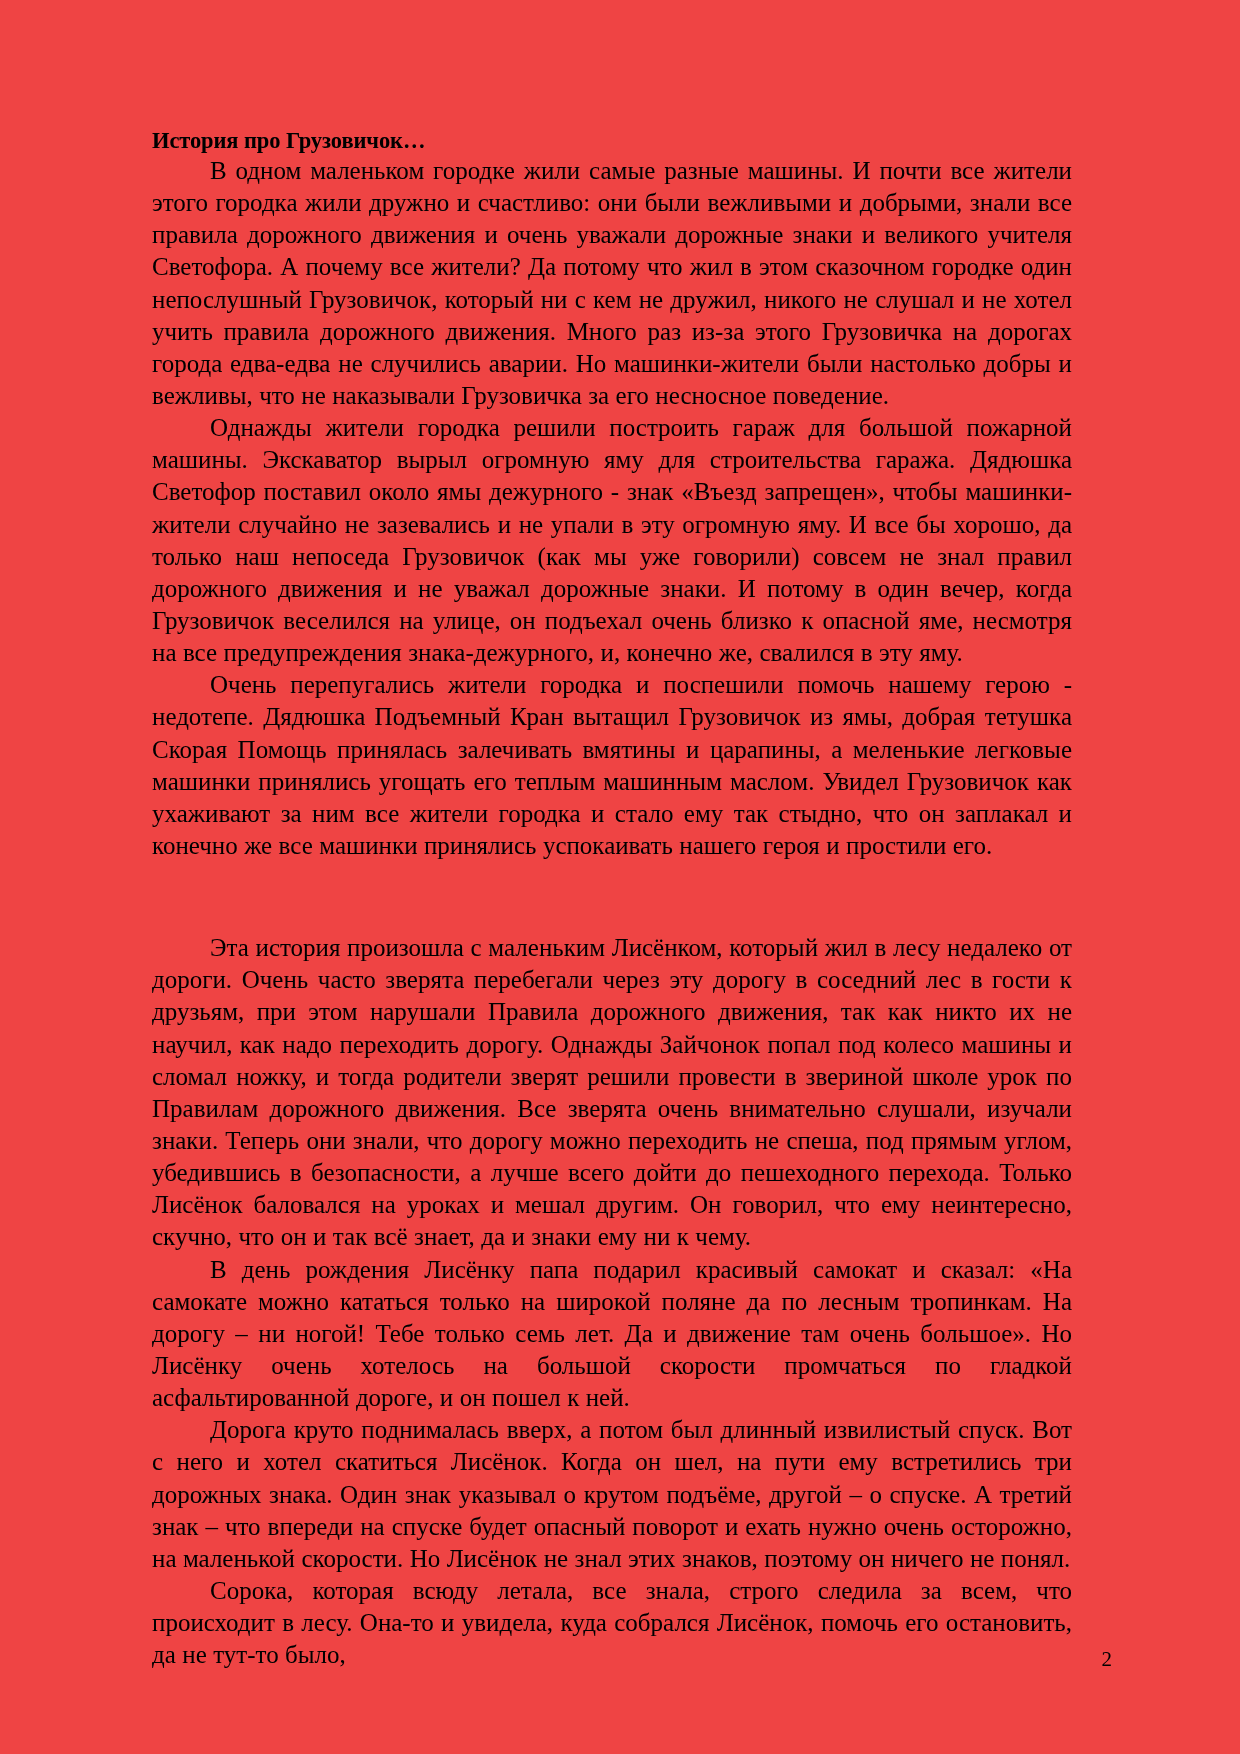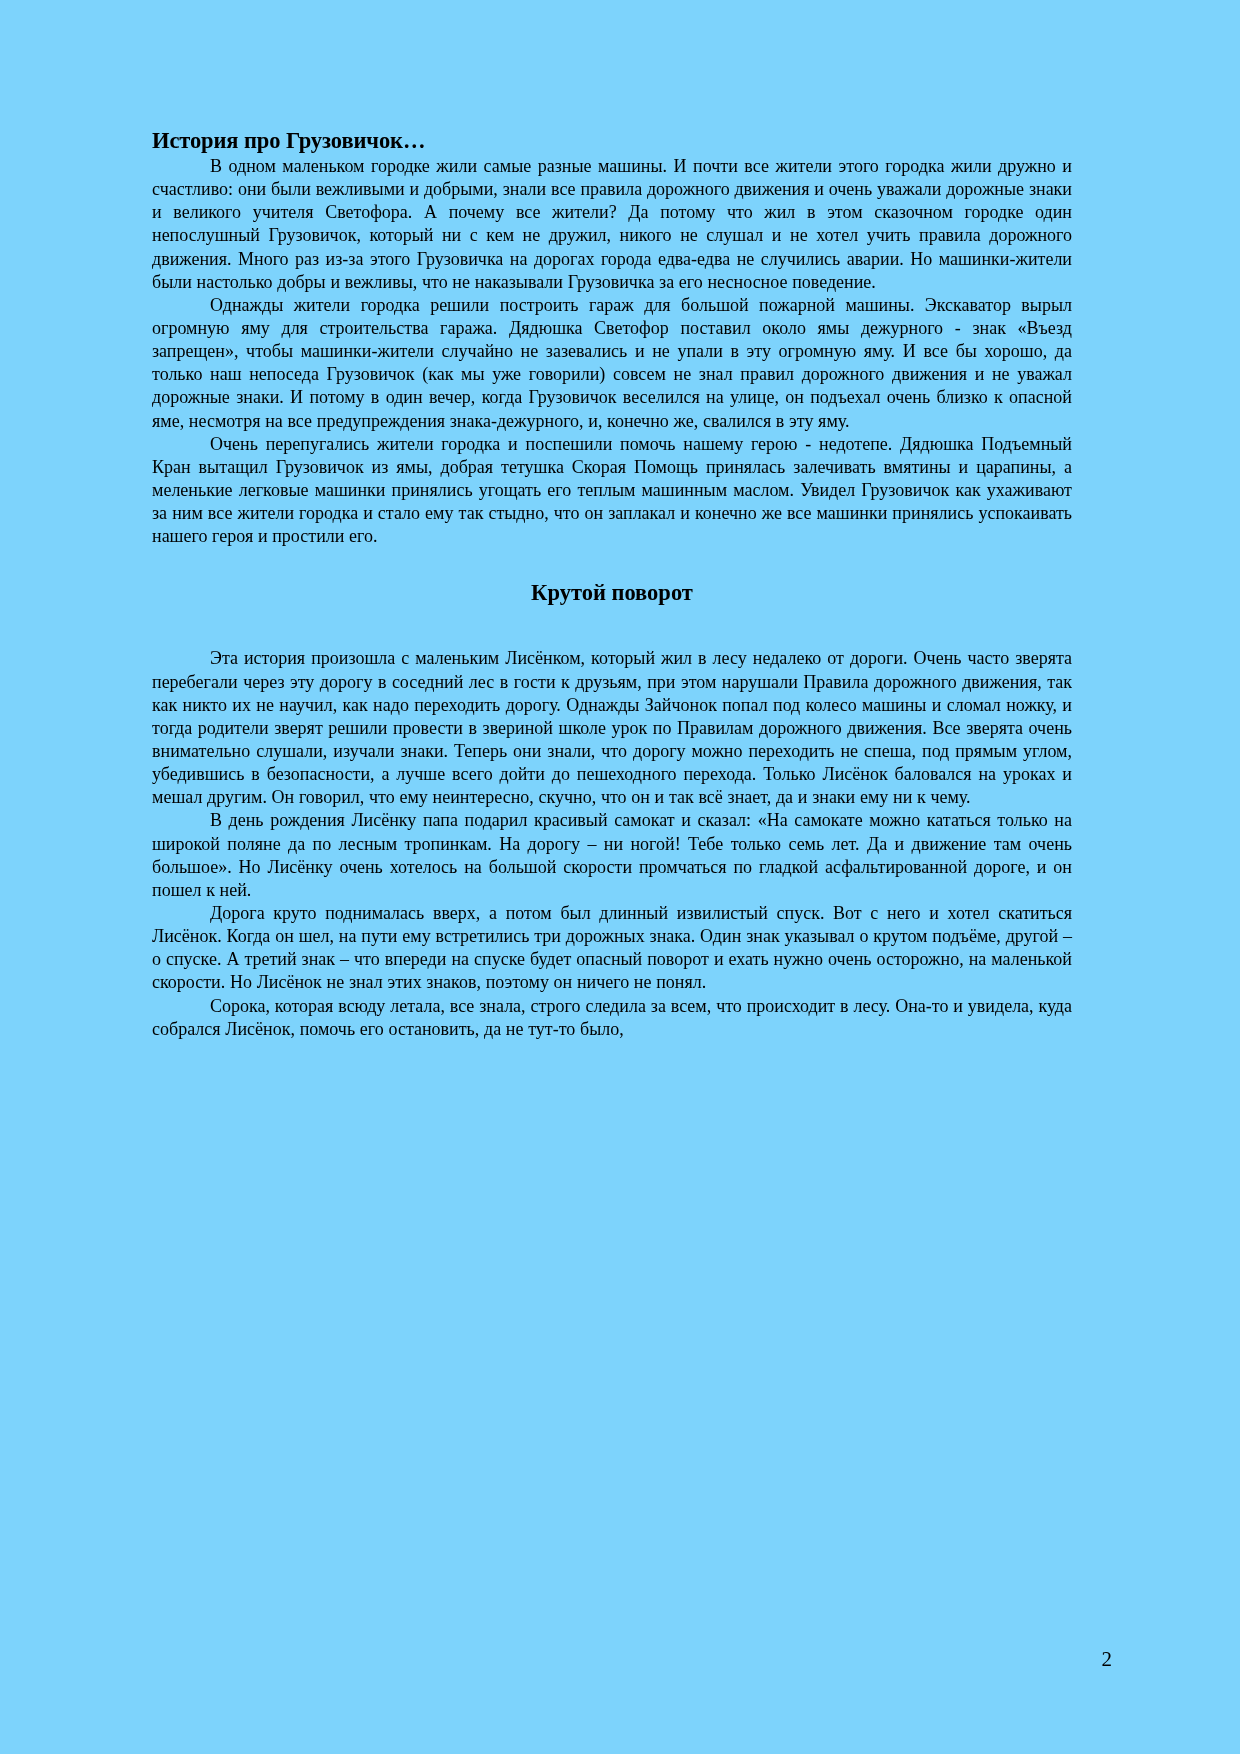--- a/index.html
+++ b/index.html
@@ -10,21 +10,21 @@
   }
   body {
     font-family: "Liberation Serif", "DejaVu Serif", serif;
     color: #000000;
   }
   .page {
     position: relative;
     width: 1240px;
     height: 1754px;
     box-sizing: border-box;
-    background: #7dd3fc;
+    background: #ef4444;
     overflow: hidden;
   }
   .content {
     position: absolute;
     left: 152px;
     top: 126px;
     width: 920px;
   }
   .story-title {
     font-size: 22.5px;
@@ -35,21 +35,21 @@
     letter-spacing: -0.1px;
   }
   .story-title-centered {
     font-size: 22.5px;
     font-weight: bold;
     line-height: 1.29;
     text-align: center;
     margin: 0;
   }
   p.para {
-    font-size: 18px;
+    font-size: 25px;
     line-height: 1.286;
     margin: 0;
     text-align: justify;
     text-indent: 58px;
     text-justify: inter-word;
     word-spacing: 0.2px;
     hyphens: none;
   }
   .spacer-lg { height: 40px; }
   .spacer-md { height: 30px; }
@@ -69,21 +69,20 @@
   <div class="content">
 
     <h1 class="story-title">История про Грузовичок…</h1>
 
     <p class="para">В одном маленьком городке жили самые разные машины. И почти все жители этого городка жили дружно и счастливо: они были вежливыми и добрыми, знали все правила дорожного движения и очень уважали дорожные знаки и великого учителя Светофора. А почему все жители? Да потому что жил в этом сказочном городке один непослушный Грузовичок, который ни с кем не дружил, никого не слушал и не хотел учить правила дорожного движения. Много раз из-за этого Грузовичка на дорогах города едва-едва не случились аварии. Но машинки-жители были настолько добры и вежливы, что не наказывали Грузовичка за его несносное поведение.</p>
     <p class="para">Однажды жители городка решили построить гараж для большой пожарной машины. Экскаватор вырыл огромную яму для строительства гаража. Дядюшка Светофор поставил около ямы дежурного - знак «Въезд запрещен», чтобы машинки-жители случайно не зазевались и не упали в эту огромную яму. И все бы хорошо, да только наш непоседа Грузовичок (как мы уже говорили) совсем не знал правил дорожного движения и не уважал дорожные знаки. И потому в один вечер, когда Грузовичок веселился на улице, он подъехал очень близко к опасной яме, несмотря на все предупреждения знака-дежурного, и, конечно же, свалился в эту яму.</p>
     <p class="para">Очень перепугались жители городка и поспешили помочь нашему герою - недотепе. Дядюшка Подъемный Кран вытащил Грузовичок из ямы, добрая тетушка Скорая Помощь принялась залечивать вмятины и царапины, а меленькие легковые машинки принялись угощать его теплым машинным маслом. Увидел Грузовичок как ухаживают за ним все жители городка и стало ему так стыдно, что он заплакал и конечно же все машинки принялись успокаивать нашего героя и простили его.</p>
 
     <div class="spacer-md"></div>
 
-    <h2 class="story-title-centered">Крутой поворот</h2>
 
     <div class="spacer-lg"></div>
 
     <p class="para">Эта история произошла с маленьким Лисёнком, который жил в лесу недалеко от дороги. Очень часто зверята перебегали через эту дорогу в соседний лес в гости к друзьям, при этом нарушали Правила дорожного движения, так как никто их не научил, как надо переходить дорогу. Однажды Зайчонок попал под колесо машины и сломал ножку, и тогда родители зверят решили провести в звериной школе урок по Правилам дорожного движения. Все зверята очень внимательно слушали, изучали знаки. Теперь они знали, что дорогу можно переходить не спеша, под прямым углом, убедившись в безопасности, а лучше всего дойти до пешеходного перехода. Только Лисёнок баловался на уроках и мешал другим. Он говорил, что ему неинтересно, скучно, что он и так всё знает, да и знаки ему ни к чему.</p>
     <p class="para">В день рождения Лисёнку папа подарил красивый самокат и сказал: «На самокате можно кататься только на широкой поляне да по лесным тропинкам. На дорогу – ни ногой! Тебе только семь лет. Да и движение там очень большое». Но Лисёнку очень хотелось на большой скорости промчаться по гладкой асфальтированной дороге, и он пошел к ней.</p>
     <p class="para">Дорога круто поднималась вверх, а потом был длинный извилистый спуск. Вот с него и хотел скатиться Лисёнок. Когда он шел, на пути ему встретились три дорожных знака. Один знак указывал о крутом подъёме, другой – о спуске. А третий знак – что впереди на спуске будет опасный поворот и ехать нужно очень осторожно, на маленькой скорости. Но Лисёнок не знал этих знаков, поэтому он ничего не понял.</p>
     <p class="para">Сорока, которая всюду летала, все знала, строго следила за всем, что происходит в лесу. Она-то и увидела, куда собрался Лисёнок, помочь его остановить, да не тут-то было,</p>
 
   </div>
 

